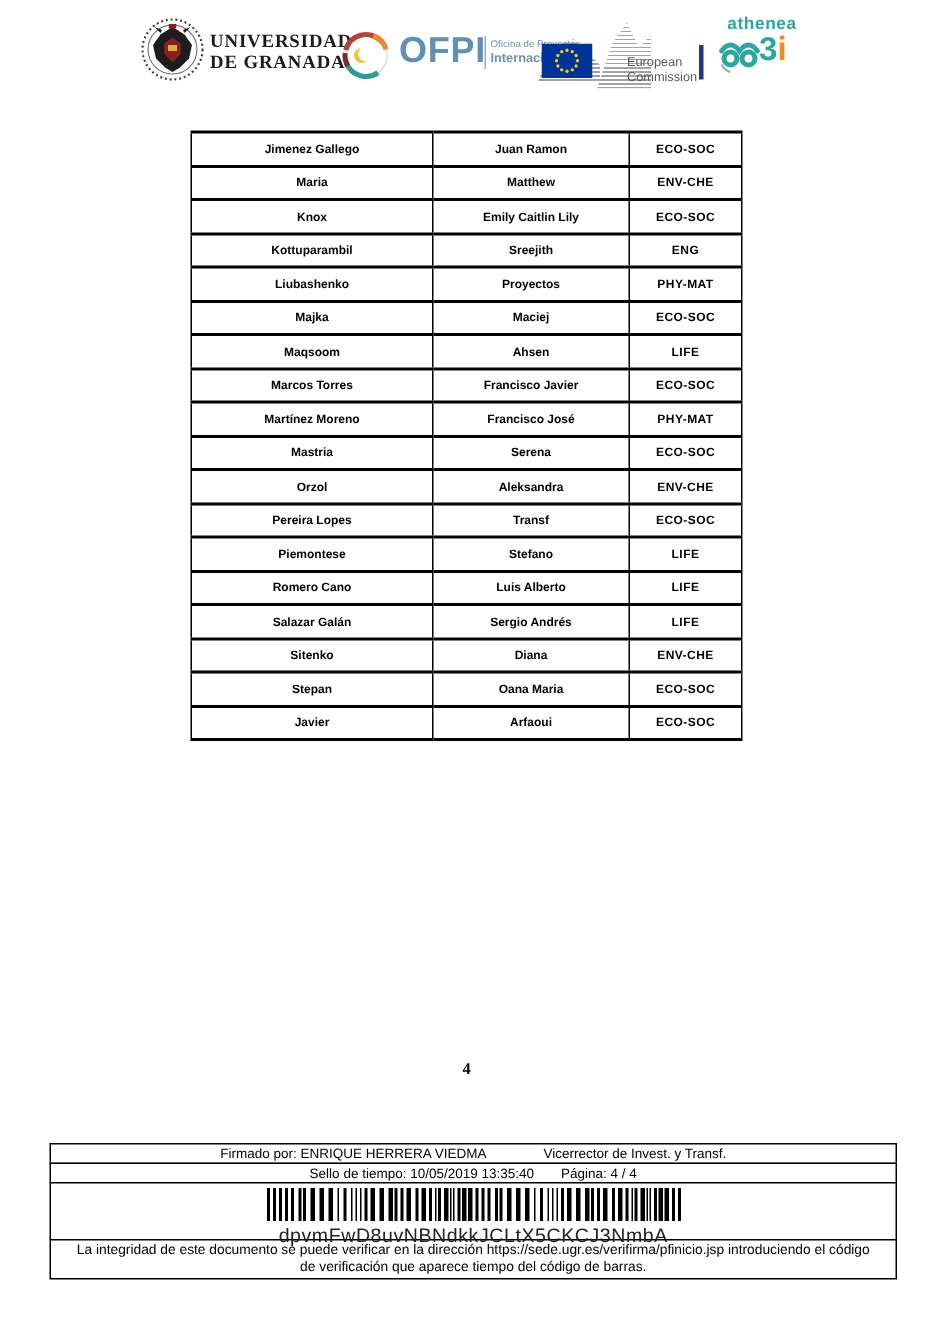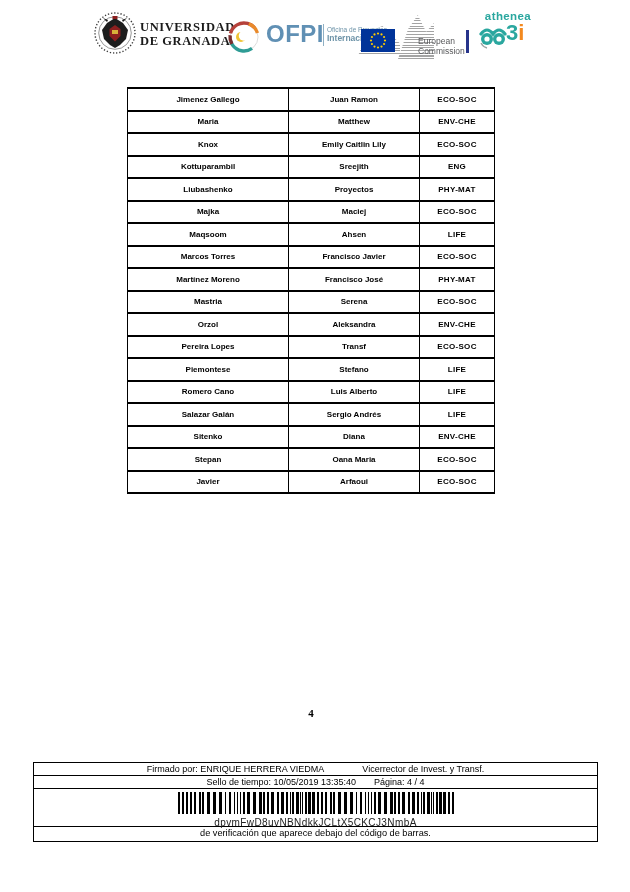--- a/index.html
+++ b/index.html
@@ -58,21 +58,21 @@
 
   
   .footer { position:absolute; left:33px; top:763px; width:565px; }
   .f-row { border:1px solid #000; margin-top:-1px; text-align:center; background:#fff; }
   .f-sign, .f-time { height:14px; font-size:9px; line-height:13px; white-space:nowrap; }
   .f-sign .gap { display:inline-block; width:38px; }
   .f-time .gap { display:inline-block; width:18px; }
   .f-bc { height:39px; padding-top:3px; }
   .barcode { height:22px; font-size:0; line-height:0; display:inline-block; white-space:nowrap; }
   .barcode span { display:inline-block; height:22px; }
-  .bc-code { font-size:10px; color:#222; letter-spacing:0.4px; line-height:9px; }
+  .bc-code { font-size:13px; color:#222; letter-spacing:0.4px; line-height:9px; }
   .f-verify { font-size:9.2px; line-height:10.8px; padding:1px 2px 2px; }
 </style>
 </head>
 <body>
 
 <div class="page">
 
   <div class="hdr">
 
     <div class="logo ugr">
@@ -276,17 +276,18 @@
       <span>Firmado por: ENRIQUE HERRERA VIEDMA</span><span class="gap"></span><span>Vicerrector de Invest. y Transf.</span>
     </div>
     <div class="f-row f-time">
       <span>Sello de tiempo: 10/05/2019  13:35:40</span><span class="gap"></span><span>Página: 4 / 4</span>
     </div>
     <div class="f-row f-bc">
       <div class="barcode"><span style="width:2px;background:#000"></span><span style="width:2px"></span><span style="width:2px;background:#000"></span><span style="width:2px"></span><span style="width:2px;background:#000"></span><span style="width:2px"></span><span style="width:2px;background:#000"></span><span style="width:2px"></span><span style="width:2px;background:#000"></span><span style="width:3px"></span><span style="width:2px;background:#000"></span><span style="width:1px"></span><span style="width:2px;background:#000"></span><span style="width:3px"></span><span style="width:3px;background:#000"></span><span style="width:3px"></span><span style="width:3px;background:#000"></span><span style="width:3px"></span><span style="width:3px;background:#000"></span><span style="width:3px"></span><span style="width:1px;background:#000"></span><span style="width:3px"></span><span style="width:2px;background:#000"></span><span style="width:3px"></span><span style="width:1px;background:#000"></span><span style="width:2px"></span><span style="width:1px;background:#000"></span><span style="width:2px"></span><span style="width:1px;background:#000"></span><span style="width:2px"></span><span style="width:2px;background:#000"></span><span style="width:2px"></span><span style="width:3px;background:#000"></span><span style="width:3px"></span><span style="width:3px;background:#000"></span><span style="width:3px"></span><span style="width:3px;background:#000"></span><span style="width:1px"></span><span style="width:2px;background:#000"></span><span style="width:2px"></span><span style="width:2px;background:#000"></span><span style="width:2px"></span><span style="width:3px;background:#000"></span><span style="width:3px"></span><span style="width:2px;background:#000"></span><span style="width:2px"></span><span style="width:3px;background:#000"></span><span style="width:2px"></span><span style="width:2px;background:#000"></span><span style="width:2px"></span><span style="width:1px;background:#000"></span><span style="width:1px"></span><span style="width:2px;background:#000"></span><span style="width:2px"></span><span style="width:3px;background:#000"></span><span style="width:1px"></span><span style="width:1px;background:#000"></span><span style="width:1px"></span><span style="width:1px;background:#000"></span><span style="width:2px"></span><span style="width:2px;background:#000"></span><span style="width:1px"></span><span style="width:3px;background:#000"></span><span style="width:1px"></span><span style="width:3px;background:#000"></span><span style="width:2px"></span><span style="width:2px;background:#000"></span><span style="width:2px"></span><span style="width:2px;background:#000"></span><span style="width:2px"></span><span style="width:2px;background:#000"></span><span style="width:3px"></span><span style="width:2px;background:#000"></span><span style="width:1px"></span><span style="width:2px;background:#000"></span><span style="width:3px"></span><span style="width:3px;background:#000"></span><span style="width:3px"></span><span style="width:3px;background:#000"></span><span style="width:3px"></span><span style="width:3px;background:#000"></span><span style="width:3px"></span><span style="width:1px;background:#000"></span><span style="width:3px"></span><span style="width:2px;background:#000"></span><span style="width:3px"></span><span style="width:1px;background:#000"></span><span style="width:2px"></span><span style="width:1px;background:#000"></span><span style="width:2px"></span><span style="width:1px;background:#000"></span><span style="width:2px"></span><span style="width:2px;background:#000"></span><span style="width:2px"></span><span style="width:3px;background:#000"></span><span style="width:3px"></span><span style="width:3px;background:#000"></span><span style="width:3px"></span><span style="width:3px;background:#000"></span><span style="width:1px"></span><span style="width:2px;background:#000"></span><span style="width:2px"></span><span style="width:2px;background:#000"></span><span style="width:2px"></span><span style="width:3px;background:#000"></span><span style="width:3px"></span><span style="width:2px;background:#000"></span><span style="width:2px"></span><span style="width:3px;background:#000"></span><span style="width:2px"></span><span style="width:2px;background:#000"></span><span style="width:2px"></span><span style="width:1px;background:#000"></span><span style="width:1px"></span><span style="width:2px;background:#000"></span><span style="width:2px"></span><span style="width:3px;background:#000"></span><span style="width:1px"></span><span style="width:1px;background:#000"></span><span style="width:1px"></span><span style="width:1px;background:#000"></span><span style="width:2px"></span><span style="width:2px;background:#000"></span><span style="width:1px"></span><span style="width:3px;background:#000"></span><span style="width:1px"></span><span style="width:3px;background:#000"></span><span style="width:2px"></span><span style="width:2px;background:#000"></span><span style="width:2px"></span><span style="width:2px;background:#000"></span></div>
       <div class="bc-code">dpvmFwD8uvNBNdkkJCLtX5CKCJ3NmbA</div>
     </div>
     <div class="f-row f-verify">
-      <div>de verificación que aparece debajo del código de barras.</div>
+      <div>La integridad de este documento se puede verificar en la dirección https://sede.ugr.es/verifirma/pfinicio.jsp introduciendo el código</div>
+      <div>de verificación que aparece tiempo del código de barras.</div>
     </div>
   </div>
 
 </div>
 
 </body></html>

